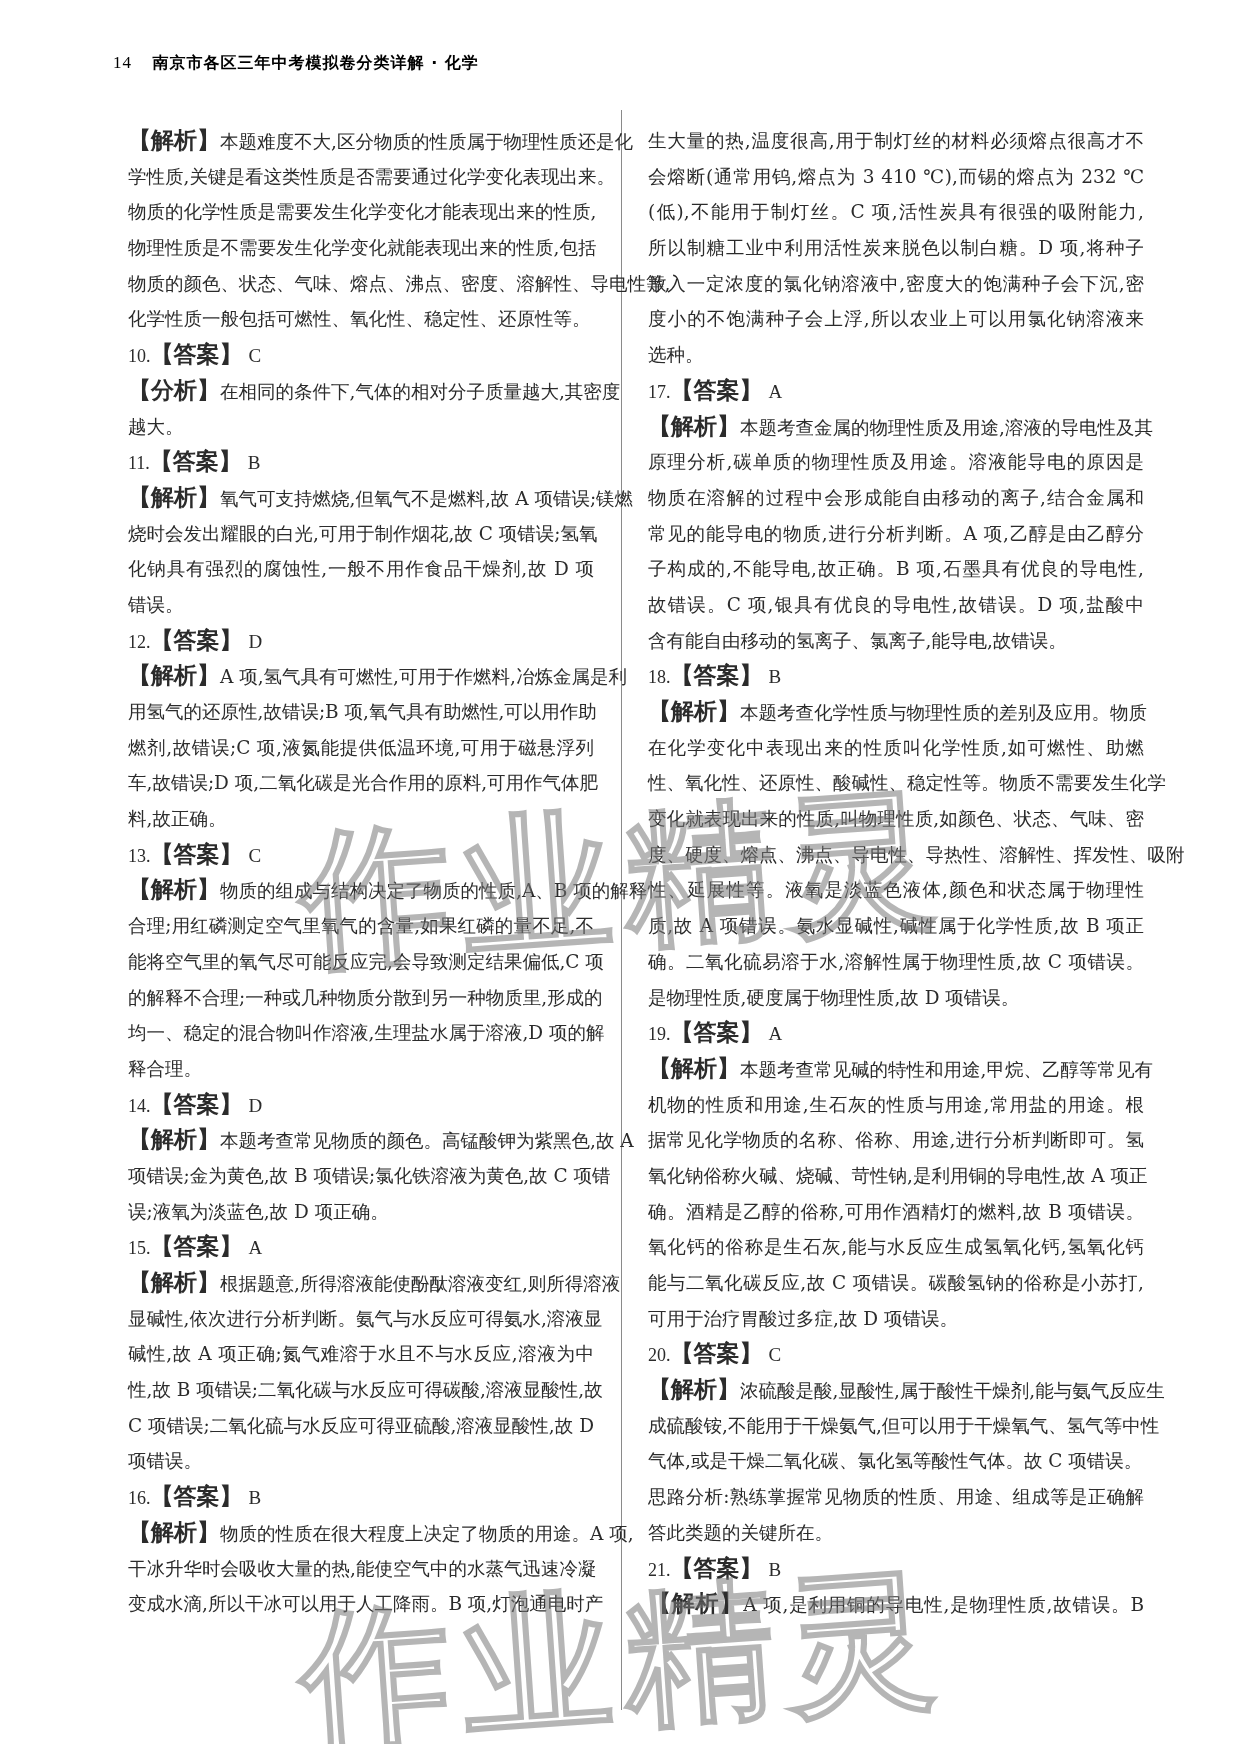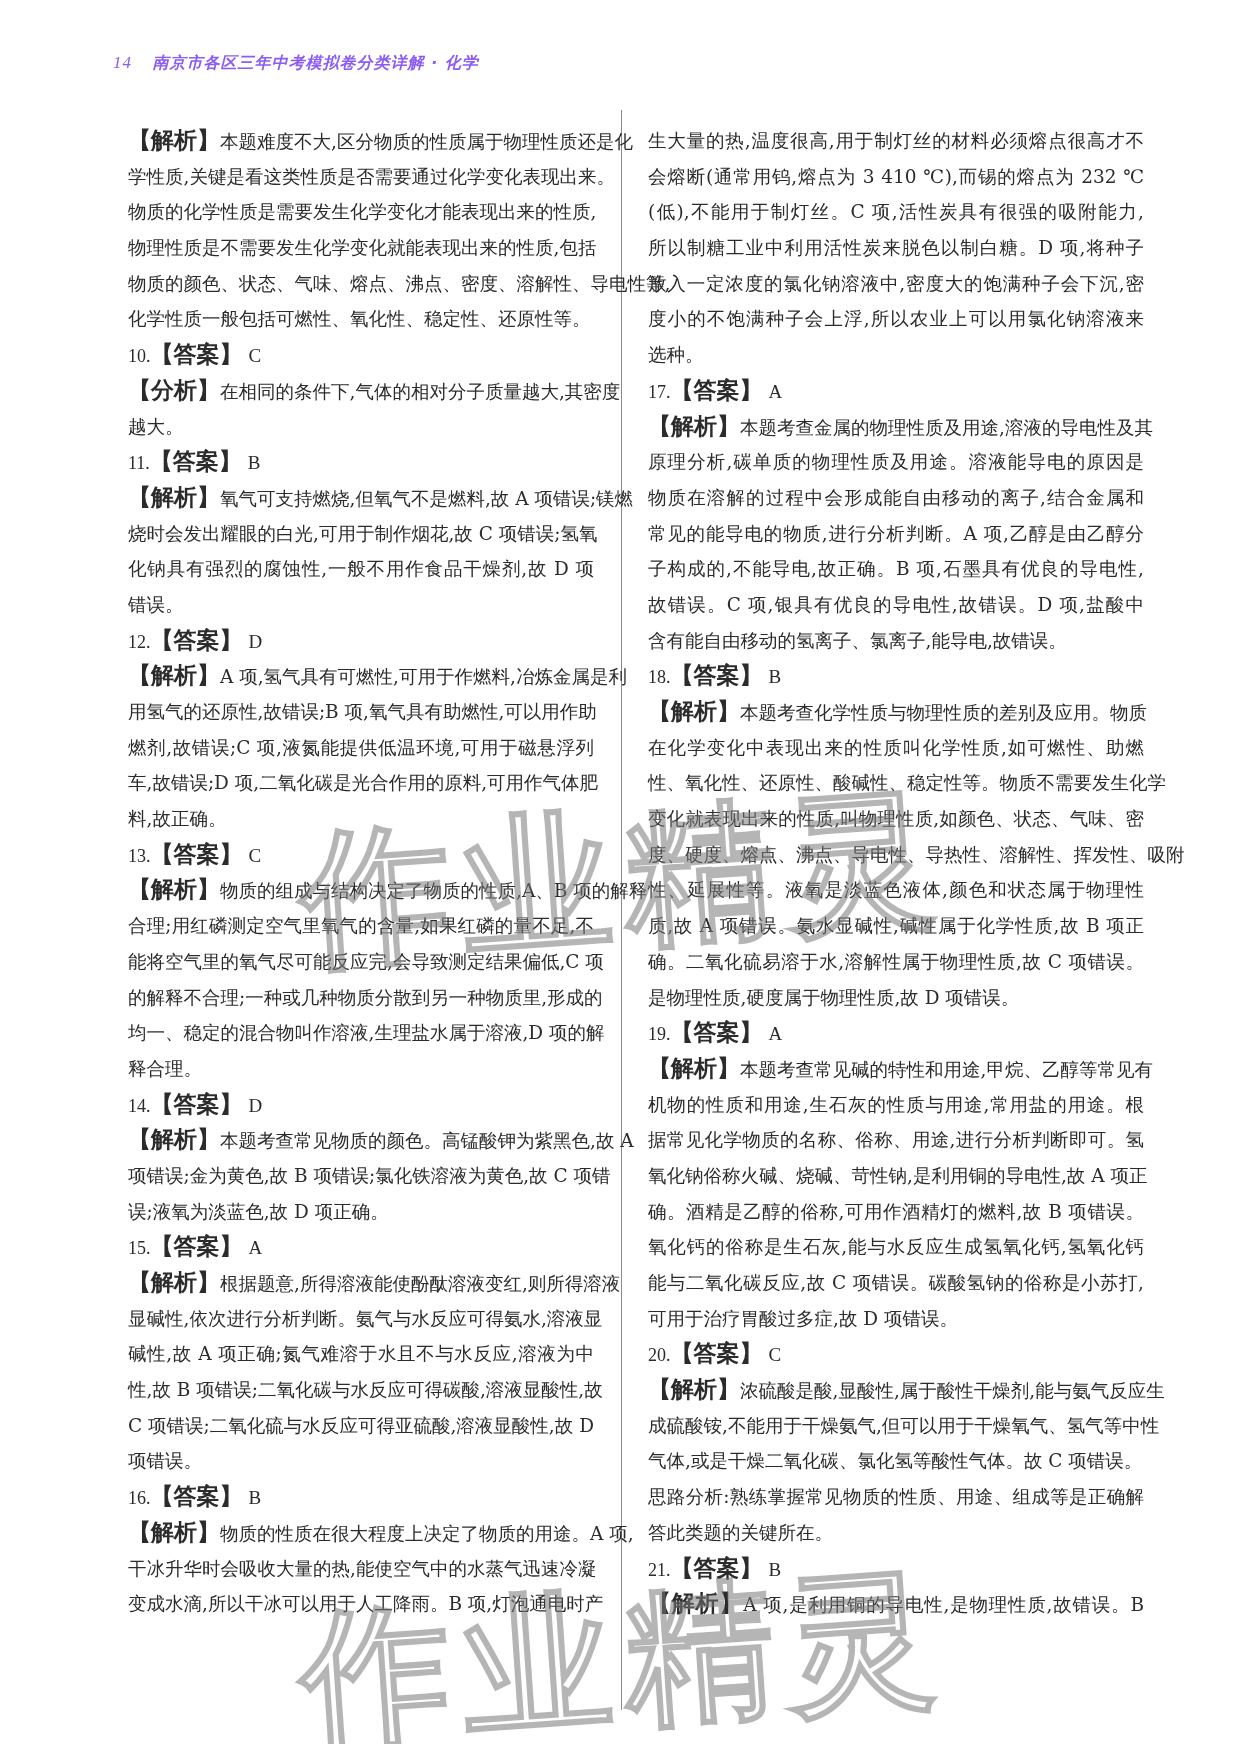--- a/index.html
+++ b/index.html
@@ -3,23 +3,23 @@
 <meta charset="utf-8">
 <style>
   html, body { margin: 0; padding: 0; background: #ffffff; }
   body {
     width: 1250px; height: 1744px; position: relative; overflow: hidden;
     font-family: "DejaVu Serif", "Liberation Serif", serif;
     color: #2b2b2b;
   }
   .header {
     position: absolute; left: 113px; top: 53px;
-    font-size: 16px; color: #8b5cf6;
+    font-size: 16px; color: #000000;
     font-family: "DejaVu Sans", "Liberation Sans", sans-serif;
-    font-weight: bold; letter-spacing: 1px; font-style: italic;
+    font-weight: bold; letter-spacing: 1px;
   }
   .header .pg { font-family: "Liberation Serif", serif; font-weight: normal; margin-right: 14px; font-size: 17px; }
   .col {
     position: absolute; top: 123px;
   }
   .col.left { left: 128px; width: 466px; }
   .col.right { left: 648px; width: 496px; }
   .divider {
     position: absolute; left: 621px; top: 110px; width: 1px; height: 1600px;
     background: #8a8a8a;

